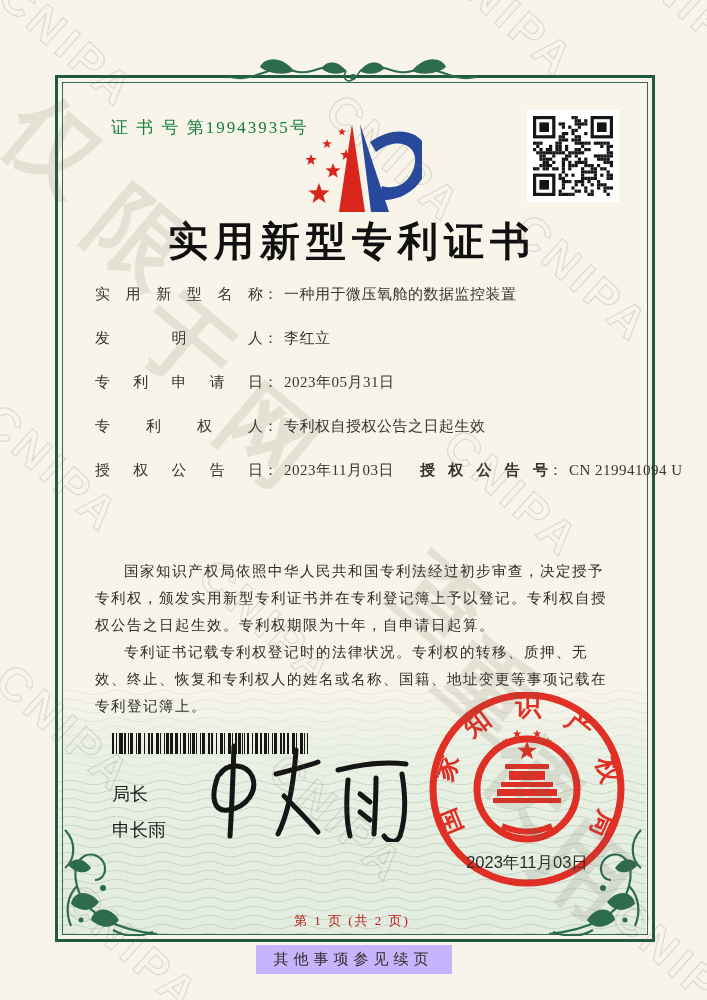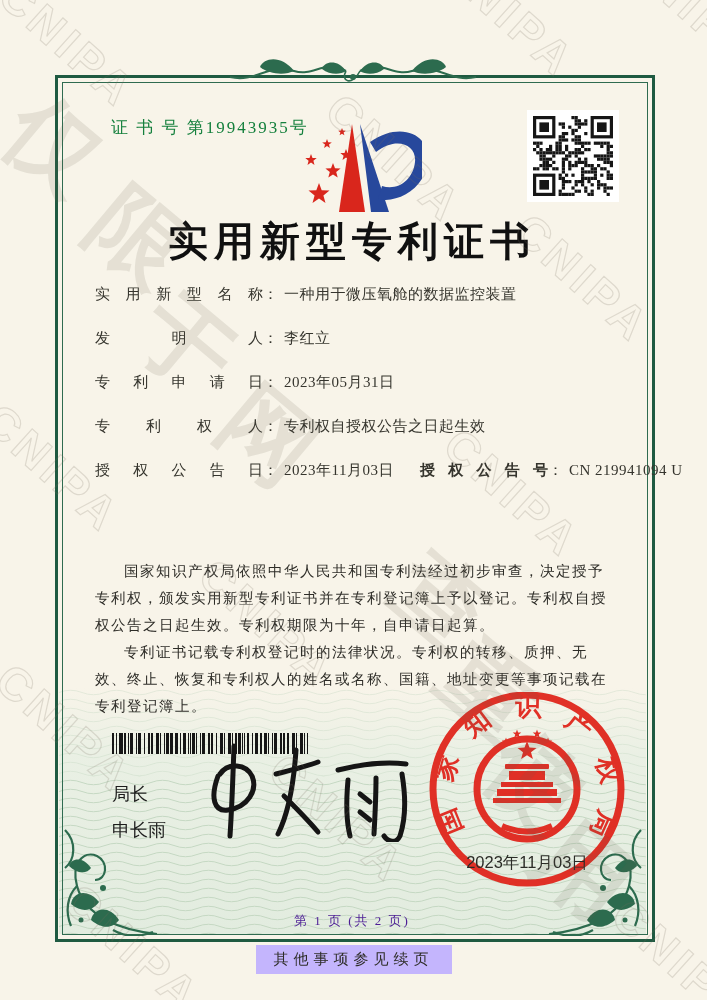--- a/index.html
+++ b/index.html
@@ -53,21 +53,21 @@
      background-image:
        repeating-linear-gradient(90deg,#161616 0 1.5px,rgba(0,0,0,0) 1.5px 4px),
        repeating-linear-gradient(90deg,#161616 0 1px,rgba(0,0,0,0) 1px 6.5px),
        repeating-linear-gradient(90deg,#161616 0 2px,rgba(0,0,0,0) 2px 9px);}
   .director{position:absolute;left:112px;top:782px;z-index:3;
             font-family:"Liberation Sans",sans-serif;font-size:18px;color:#1c1c1c;}
   .director div{margin-bottom:12px;}
   .signature{position:absolute;left:200px;top:740px;z-index:4;}
   .seal{position:absolute;left:420px;top:692px;z-index:4;opacity:0.94;}
   .pageno{position:absolute;left:55px;top:912px;width:594px;text-align:center;z-index:3;
-          font-size:13px;color:#4c1d95;letter-spacing:2px;}
+          font-size:13px;color:#b91c1c;letter-spacing:2px;}
   .cont-label{position:absolute;left:50%;top:945px;transform:translateX(-50%);z-index:3;
           background:#c4b5fd;padding:5px 18px;font-size:15px;letter-spacing:5px;color:#2e2d28;}
 
   .ornament-top{position:absolute;left:228px;top:47px;z-index:3;}
   .corner{position:absolute;z-index:3;}
   .corner.bl{left:57px;top:824px;}
   .corner.br{right:58px;top:824px;transform:scaleX(-1);}
 </style>
 </head>
 <body>

